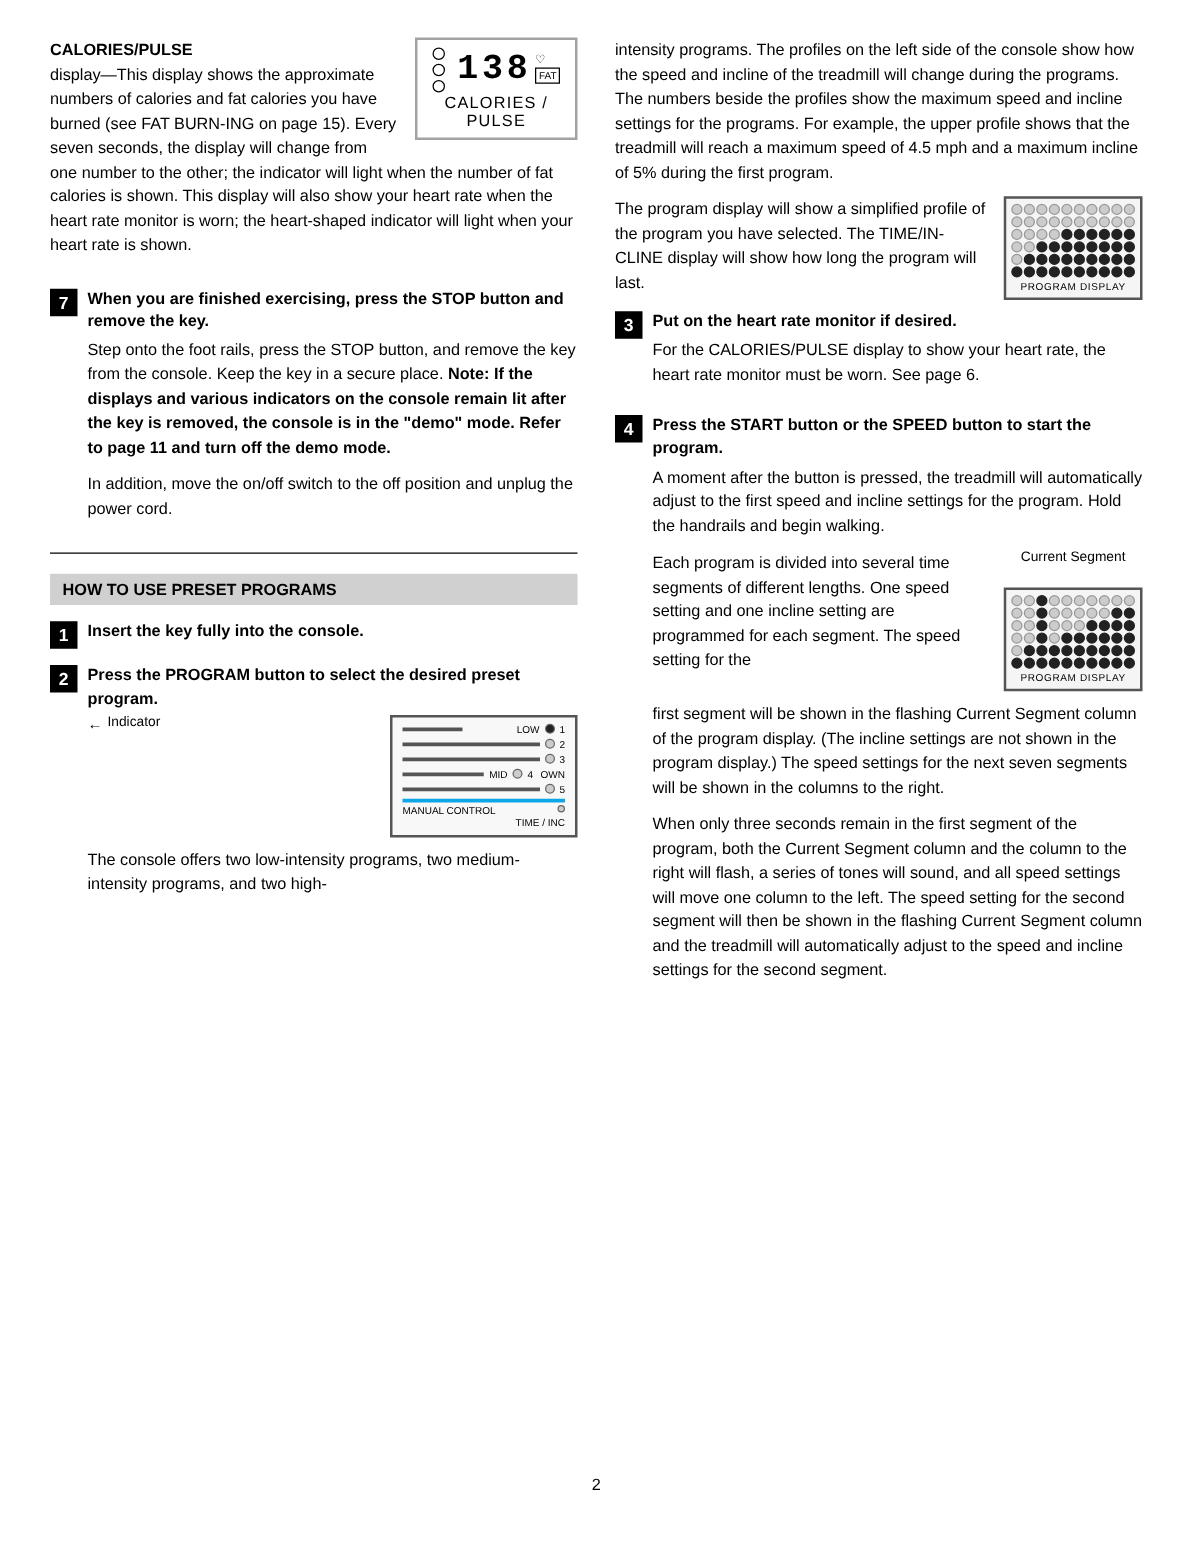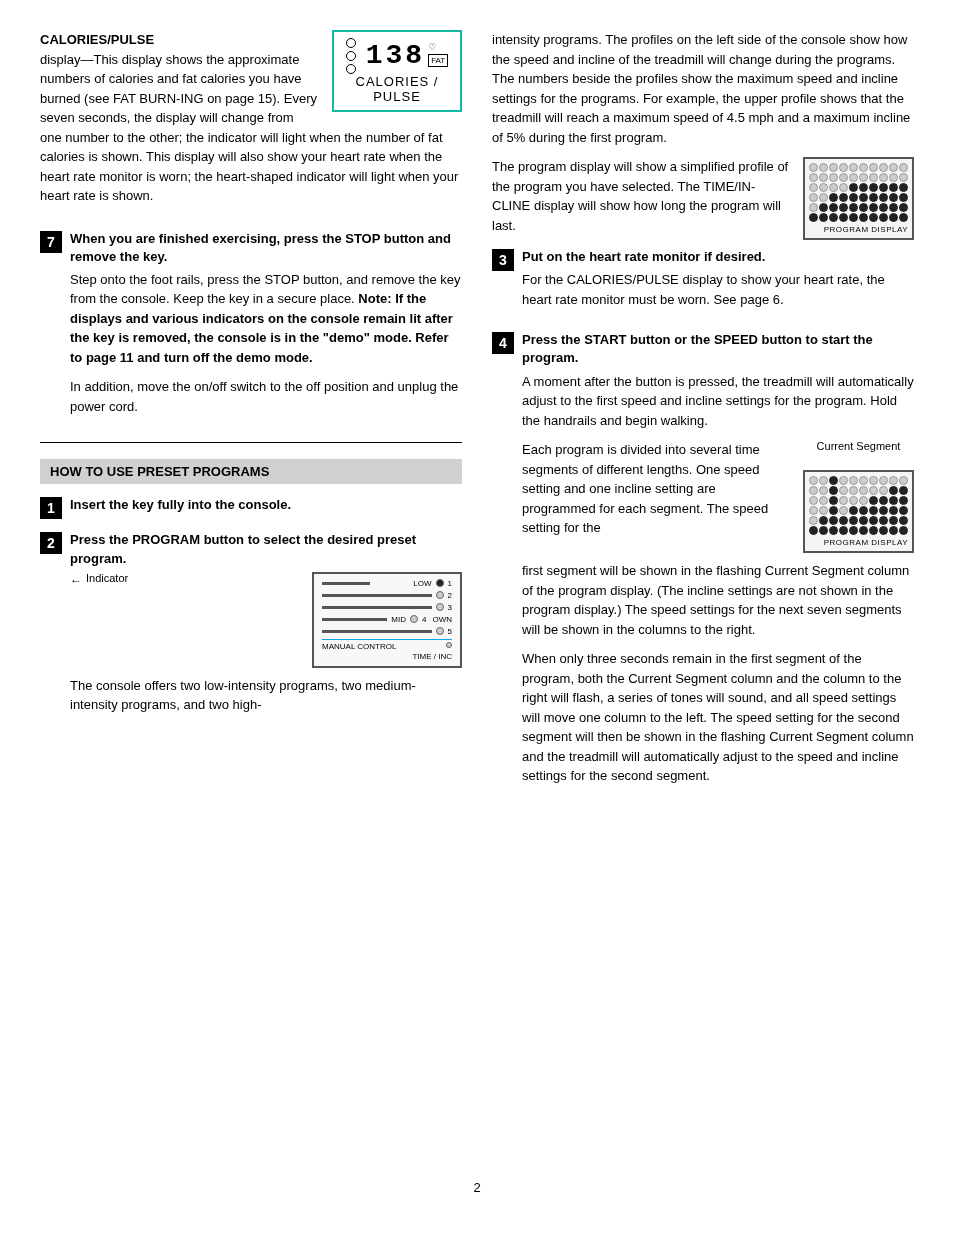--- a/index.html
+++ b/index.html
@@ -53,21 +53,21 @@
       display: flex;
       align-items: center;
       justify-content: center;
       flex-shrink: 0;
       margin-top: 1px;
     }
     .step-content { flex: 1; }
     .step-title { font-weight: bold; margin-bottom: 4px; line-height: 1.4; }
     
     .display-box {
-      border: 2px solid #14b8a6;
+      border: 2px solid #a3a3a3;
       padding: 6px 10px;
       display: inline-block;
       text-align: center;
       float: right;
       margin: 0 0 8px 14px;
       width: 130px;
     }
     .display-circles {
       display: flex;
       flex-direction: column;
@@ -114,21 +114,21 @@
     }
     .dot {
       width: 9px; height: 9px;
       border-radius: 50%;
       background: #ccc;
       border: 1px solid #999;
     }
     .dot-filled { background: #222; border-color: #222; }
     .prog-display-label {
       font-size: 8px;
-      text-align: right;
+      text-align: center;
       margin-top: 3px;
       letter-spacing: 0.5px;
     }
     
     .manual-ctrl-box {
       border: 2px solid #555;
       padding: 5px 8px;
       float: right;
       margin: 0 0 8px 14px;
       width: 150px;
@@ -263,21 +263,21 @@
                 <span style="font-size:8px;">MID</span>
                 <div class="ctrl-dot"></div>
                 <span style="font-size:8px;">4</span>
                 <span style="font-size:8px; margin-left:2px;">OWN</span>
               </div>
               <div class="ctrl-row">
                 <div class="ctrl-line" style="width:20px;"></div>
                 <div class="ctrl-dot"></div>
                 <span style="font-size:8px;">5</span>
               </div>
-              <div style="display:flex; justify-content:space-between; font-size:8px; margin-top:2px; border-top:1px solid #0ea5e9; padding-top:2px;">
+              <div style="display:flex; justify-content:space-between; font-size:8px; margin-top:2px; border-top:3px solid #0ea5e9; padding-top:2px;">
                 <span>MANUAL CONTROL</span>
                 <div class="ctrl-dot" style="width:6px;height:6px;"></div>
               </div>
               <div style="font-size:8px; text-align:right; margin-top:1px;">TIME / INC</div>
             </div>
 
             <div style="display:flex; align-items:flex-start; margin-bottom:8px;">
               <div style="font-size:12px; margin-right:4px;">←</div>
               <span class="indicator-label">Indicator</span>
             </div>

